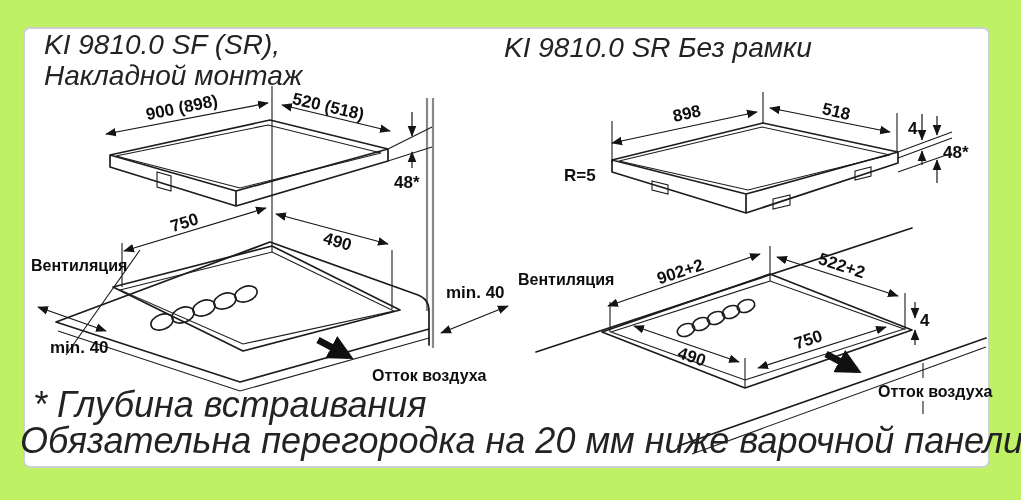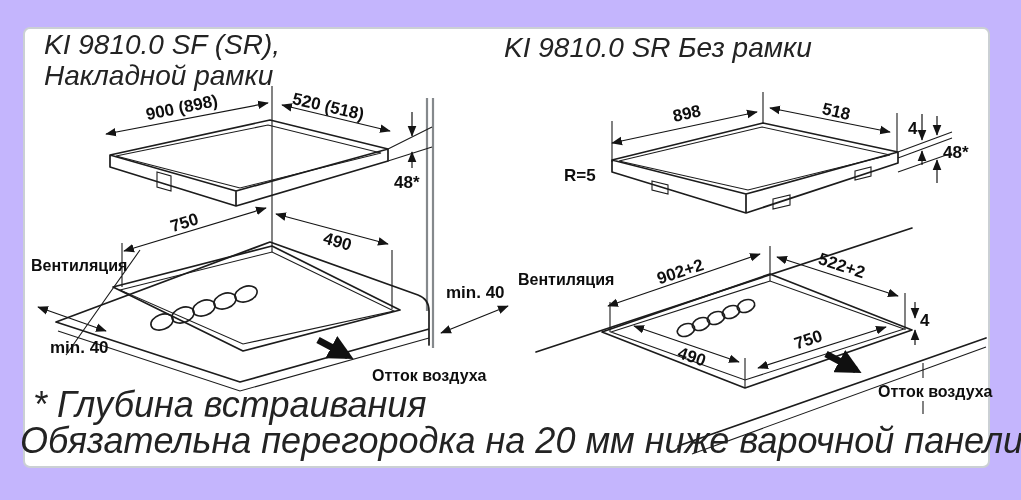--- a/index.html
+++ b/index.html
@@ -1,16 +1,16 @@
 <!DOCTYPE html>
 <html><head>
 <meta charset="utf-8">
 <style>
   html,body{margin:0;padding:0;background:#ffffff;}
-  #stage{position:relative;width:1021px;height:500px;background:#c4b5fd;overflow:hidden;
+  #stage{position:relative;width:1021px;height:500px;background:#bef264;overflow:hidden;
          font-family:"Liberation Sans","DejaVu Sans",sans-serif;}
   .frame{position:absolute;left:23px;top:27px;width:963px;height:437px;
          border:2px solid #cbd0d4;border-radius:7px;background:#ffffff;}
   .title{position:absolute;font-style:italic;font-size:28px;line-height:31px;
          color:#232323;white-space:nowrap;}
   .footnote{position:absolute;font-style:italic;font-size:36px;color:#232323;white-space:nowrap;}
   svg{position:absolute;left:0;top:0;}
   .ln{fill:none;stroke:#1c1c1c;stroke-width:1.7;stroke-linejoin:round;stroke-linecap:round;}
   .tn{fill:none;stroke:#1c1c1c;stroke-width:1.1;}
   .wall{fill:none;stroke:#85898c;stroke-width:2.2;}
@@ -23,21 +23,21 @@
 </style>
 </head>
 <body>
 
 <div id="stage">
 
   <div class="frame"></div>
 
   <div class="title" style="left:44px;top:29px;">
     <div>KI 9810.0 SF (SR),</div>
-    <div>Накладной рамки</div>
+    <div>Накладной монтаж</div>
   </div>
   <div class="title" style="left:504px;top:32px;">KI 9810.0 SR Без рамки</div>
 
   <svg width="1021" height="500" viewBox="0 0 1021 500">
     <defs>
       <marker id="ah" viewBox="0 0 8 8" refX="7.4" refY="4" markerWidth="9" markerHeight="9" orient="auto-start-reverse">
         <path d="M0,0.8 L8,4 L0,7.2 Z" fill="#141414"></path>
       </marker>
       <marker id="ahb" viewBox="0 0 4 4" refX="3" refY="2" markerWidth="3.6" markerHeight="3.6" orient="auto">
         <path d="M0,0 L4,2 L0,4 Z" fill="#101010"></path>

